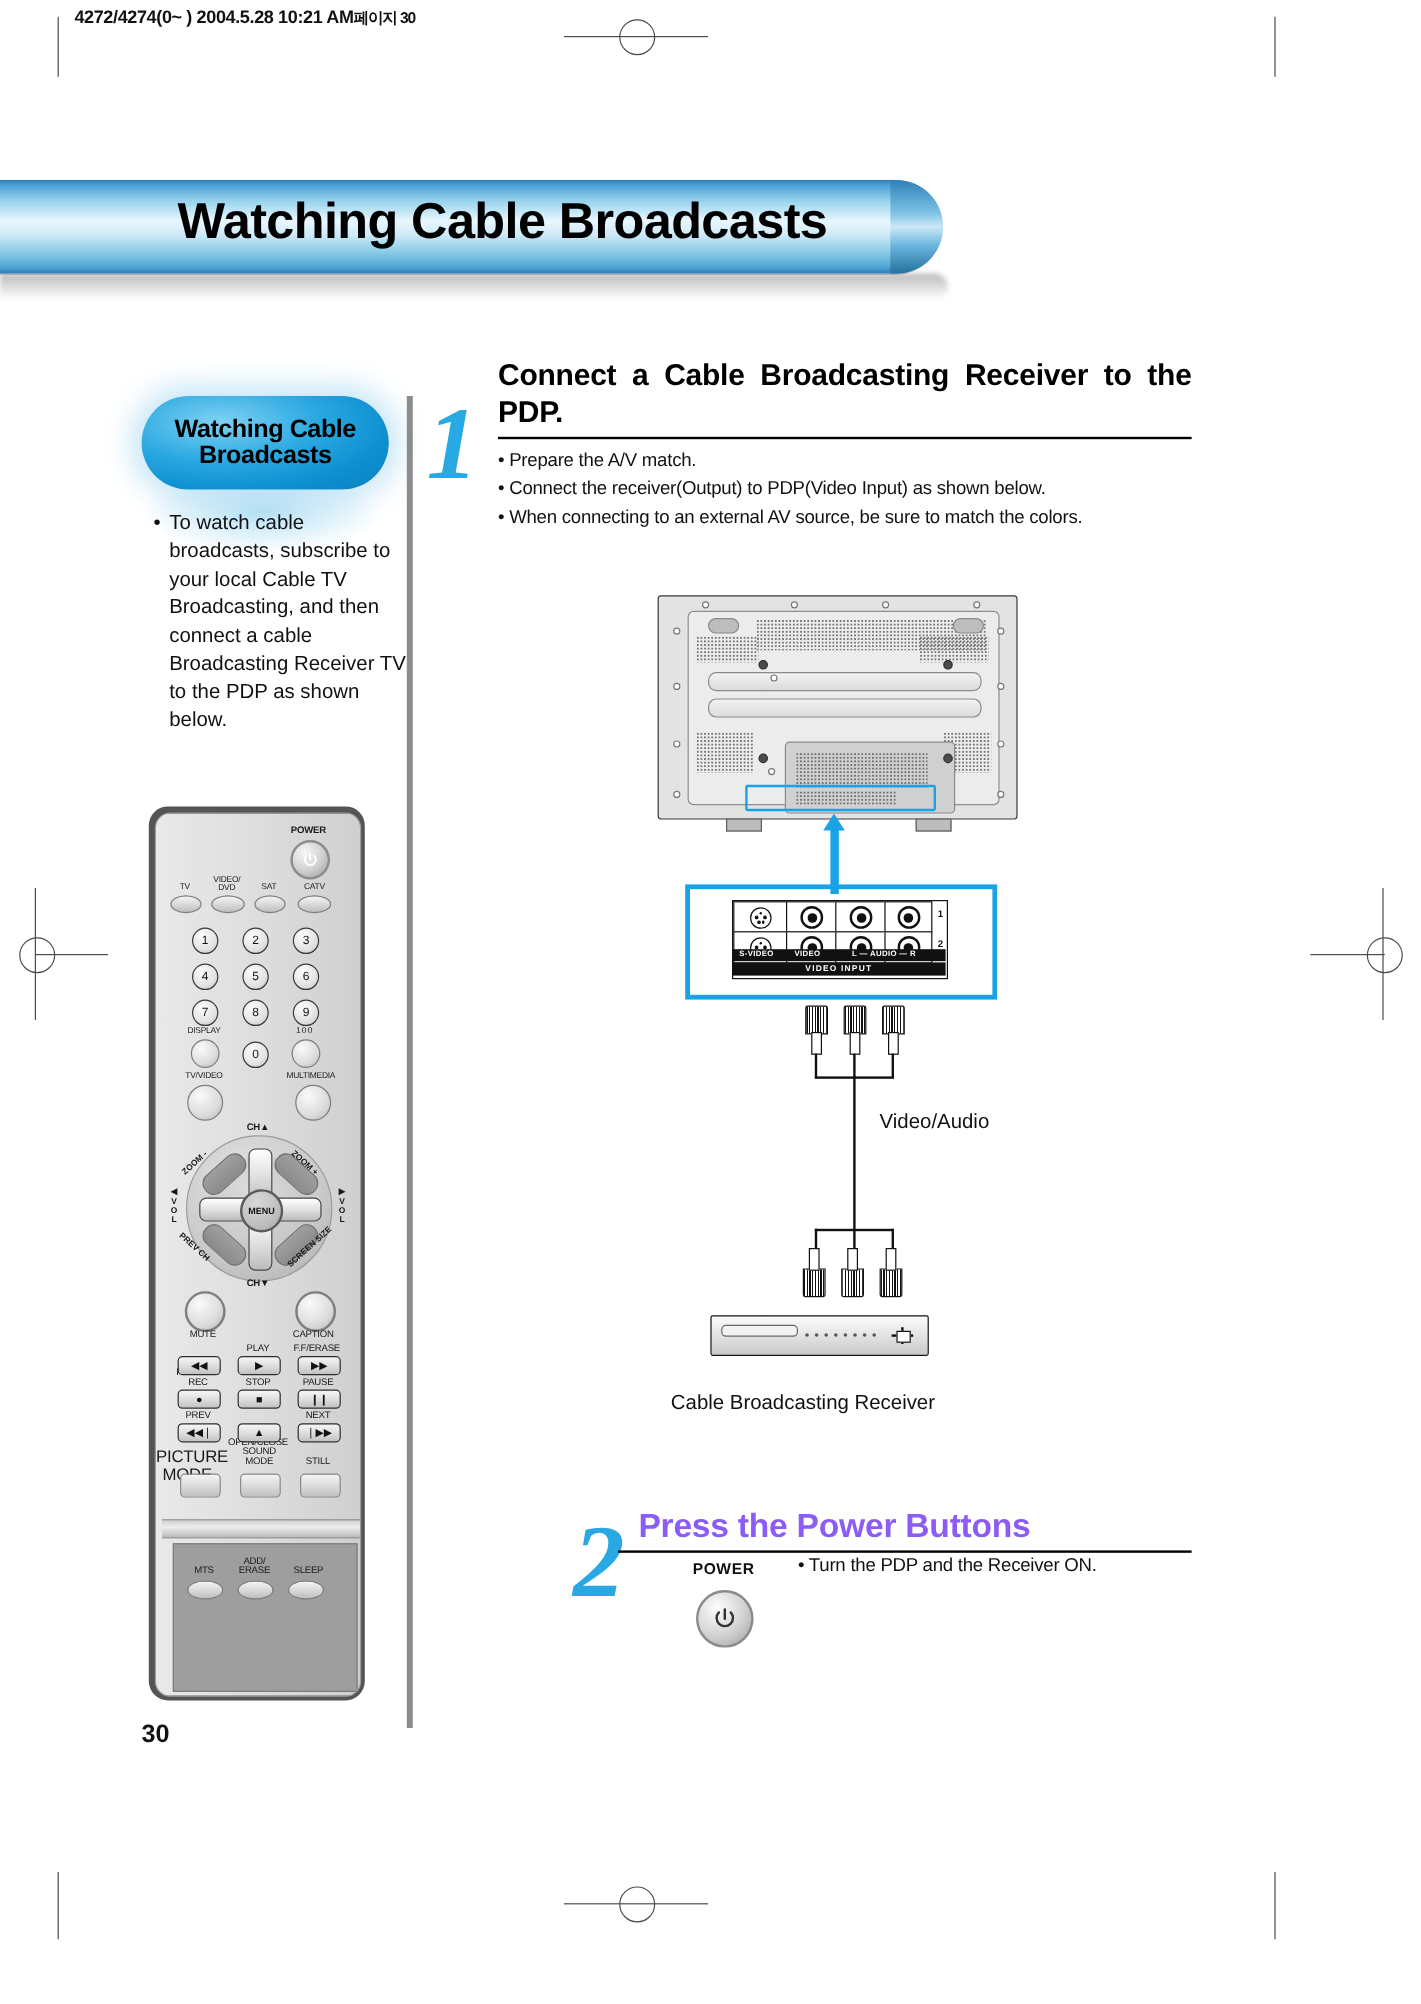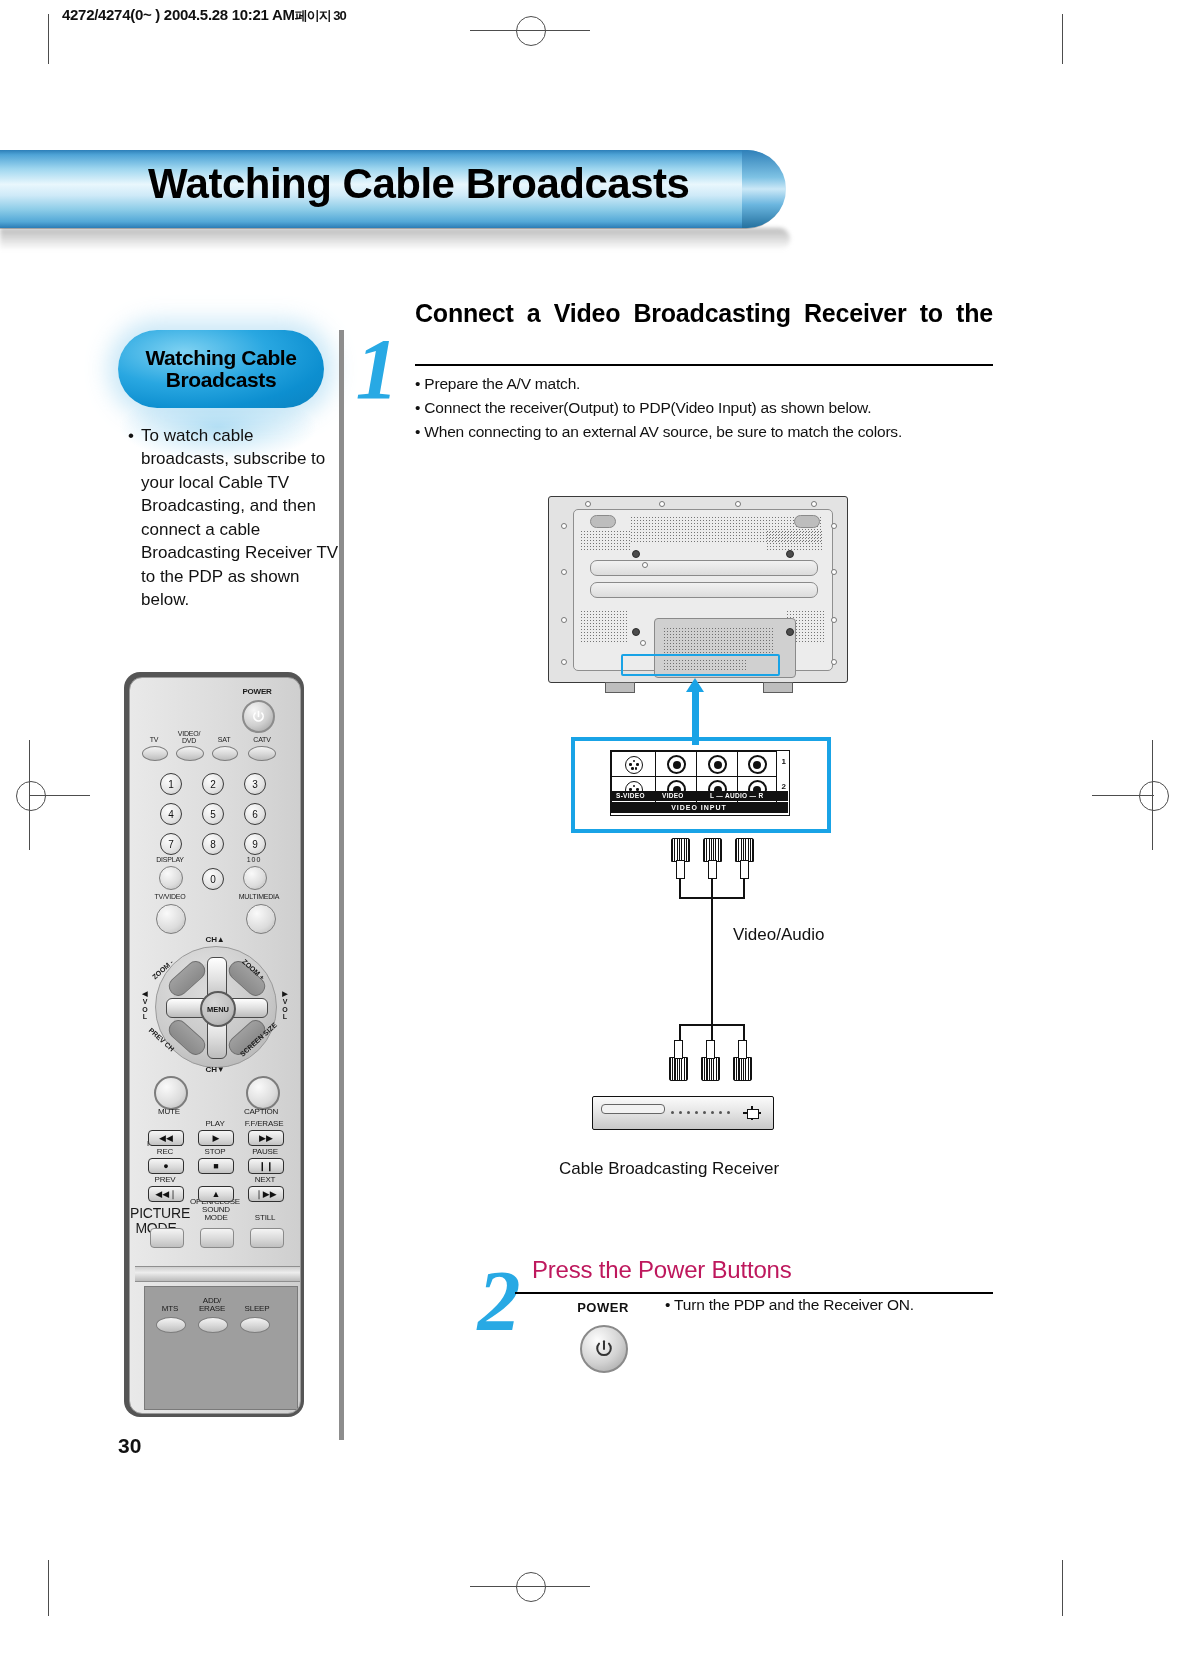--- a/index.html
+++ b/index.html
@@ -102,21 +102,21 @@
 
   
   #step2-num{
     left:470px;top:1258px;width:58px;
     font-family:"Liberation Serif", serif;
     font-style:italic;font-weight:bold;font-size:86px;
     color:#28a9e4;line-height:1;text-align:center;
   }
   #step2-head{
     left:532px;top:1256px;width:462px;
-    font-size:24px;font-weight:normal;color:#be185d;letter-spacing:-0.2px;
+    font-size:28px;font-weight:bold;color:#8b5cf6;letter-spacing:-0.2px;
   }
   #step2-rule{left:515px;top:1292px;width:478px;height:2px;background:#000;}
   #step2-bullet{
     left:665px;top:1296px;width:330px;
     font-size:15.5px;color:#111;letter-spacing:-0.2px;white-space:nowrap;
   }
   #pwr-label{
     left:566px;top:1300px;width:74px;text-align:center;
     font-size:13px;font-weight:bold;color:#111;letter-spacing:0.5px;
   }
@@ -358,21 +358,22 @@
 </div>
 <div id="side-note">
   <span class="bul">•</span>
   <span class="body">To watch cable broadcasts, subscribe to your local Cable TV Broadcasting, and then connect a cable Broadcasting Receiver TV to the PDP as shown below.</span>
 </div>
 
 <div id="col-rule" class="abs"></div>
 
 <div id="step1-num" class="abs">1</div>
 <div id="step1-head" class="abs">
-  <div>Connect a Video Broadcasting Receiver to the</div>
+  <div>Connect a Cable Broadcasting Receiver to the</div>
+  <div class="l2">PDP.</div>
 </div>
 <div id="step1-rule" class="abs"></div>
 <div id="step1-bullets" class="abs">
   <div>• Prepare the A/V match.</div>
   <div>• Connect the receiver(Output) to PDP(Video Input) as shown below.</div>
   <div>• When connecting to an external AV source, be sure to match the colors.</div>
 </div>
 
 <div id="pdp" class="abs">
   <div id="pdp-inner">

